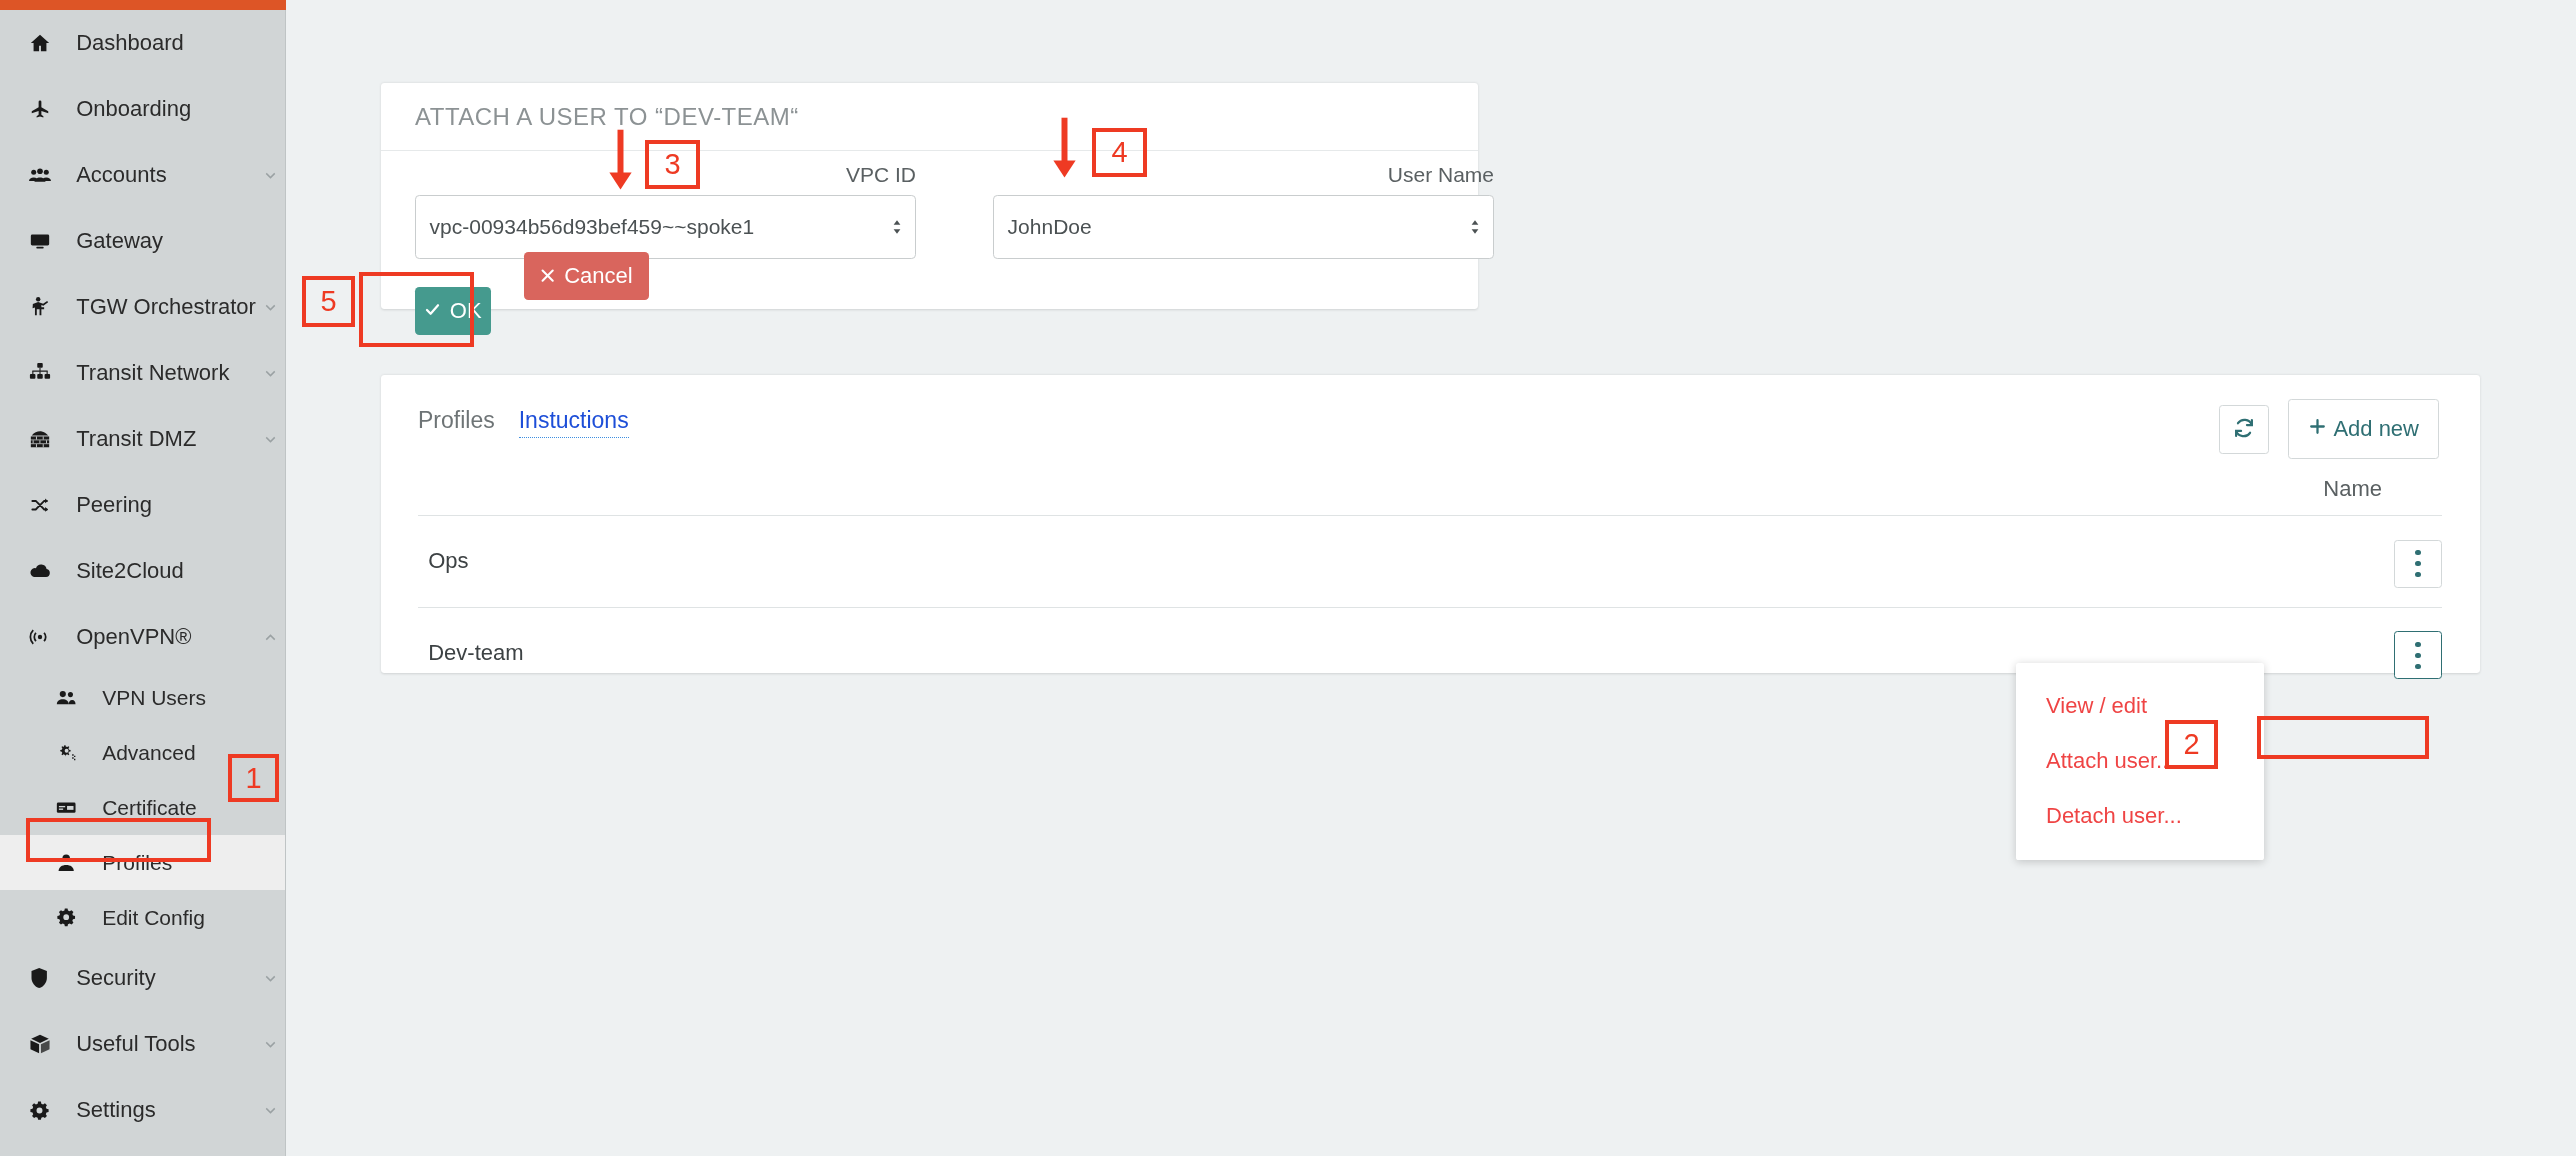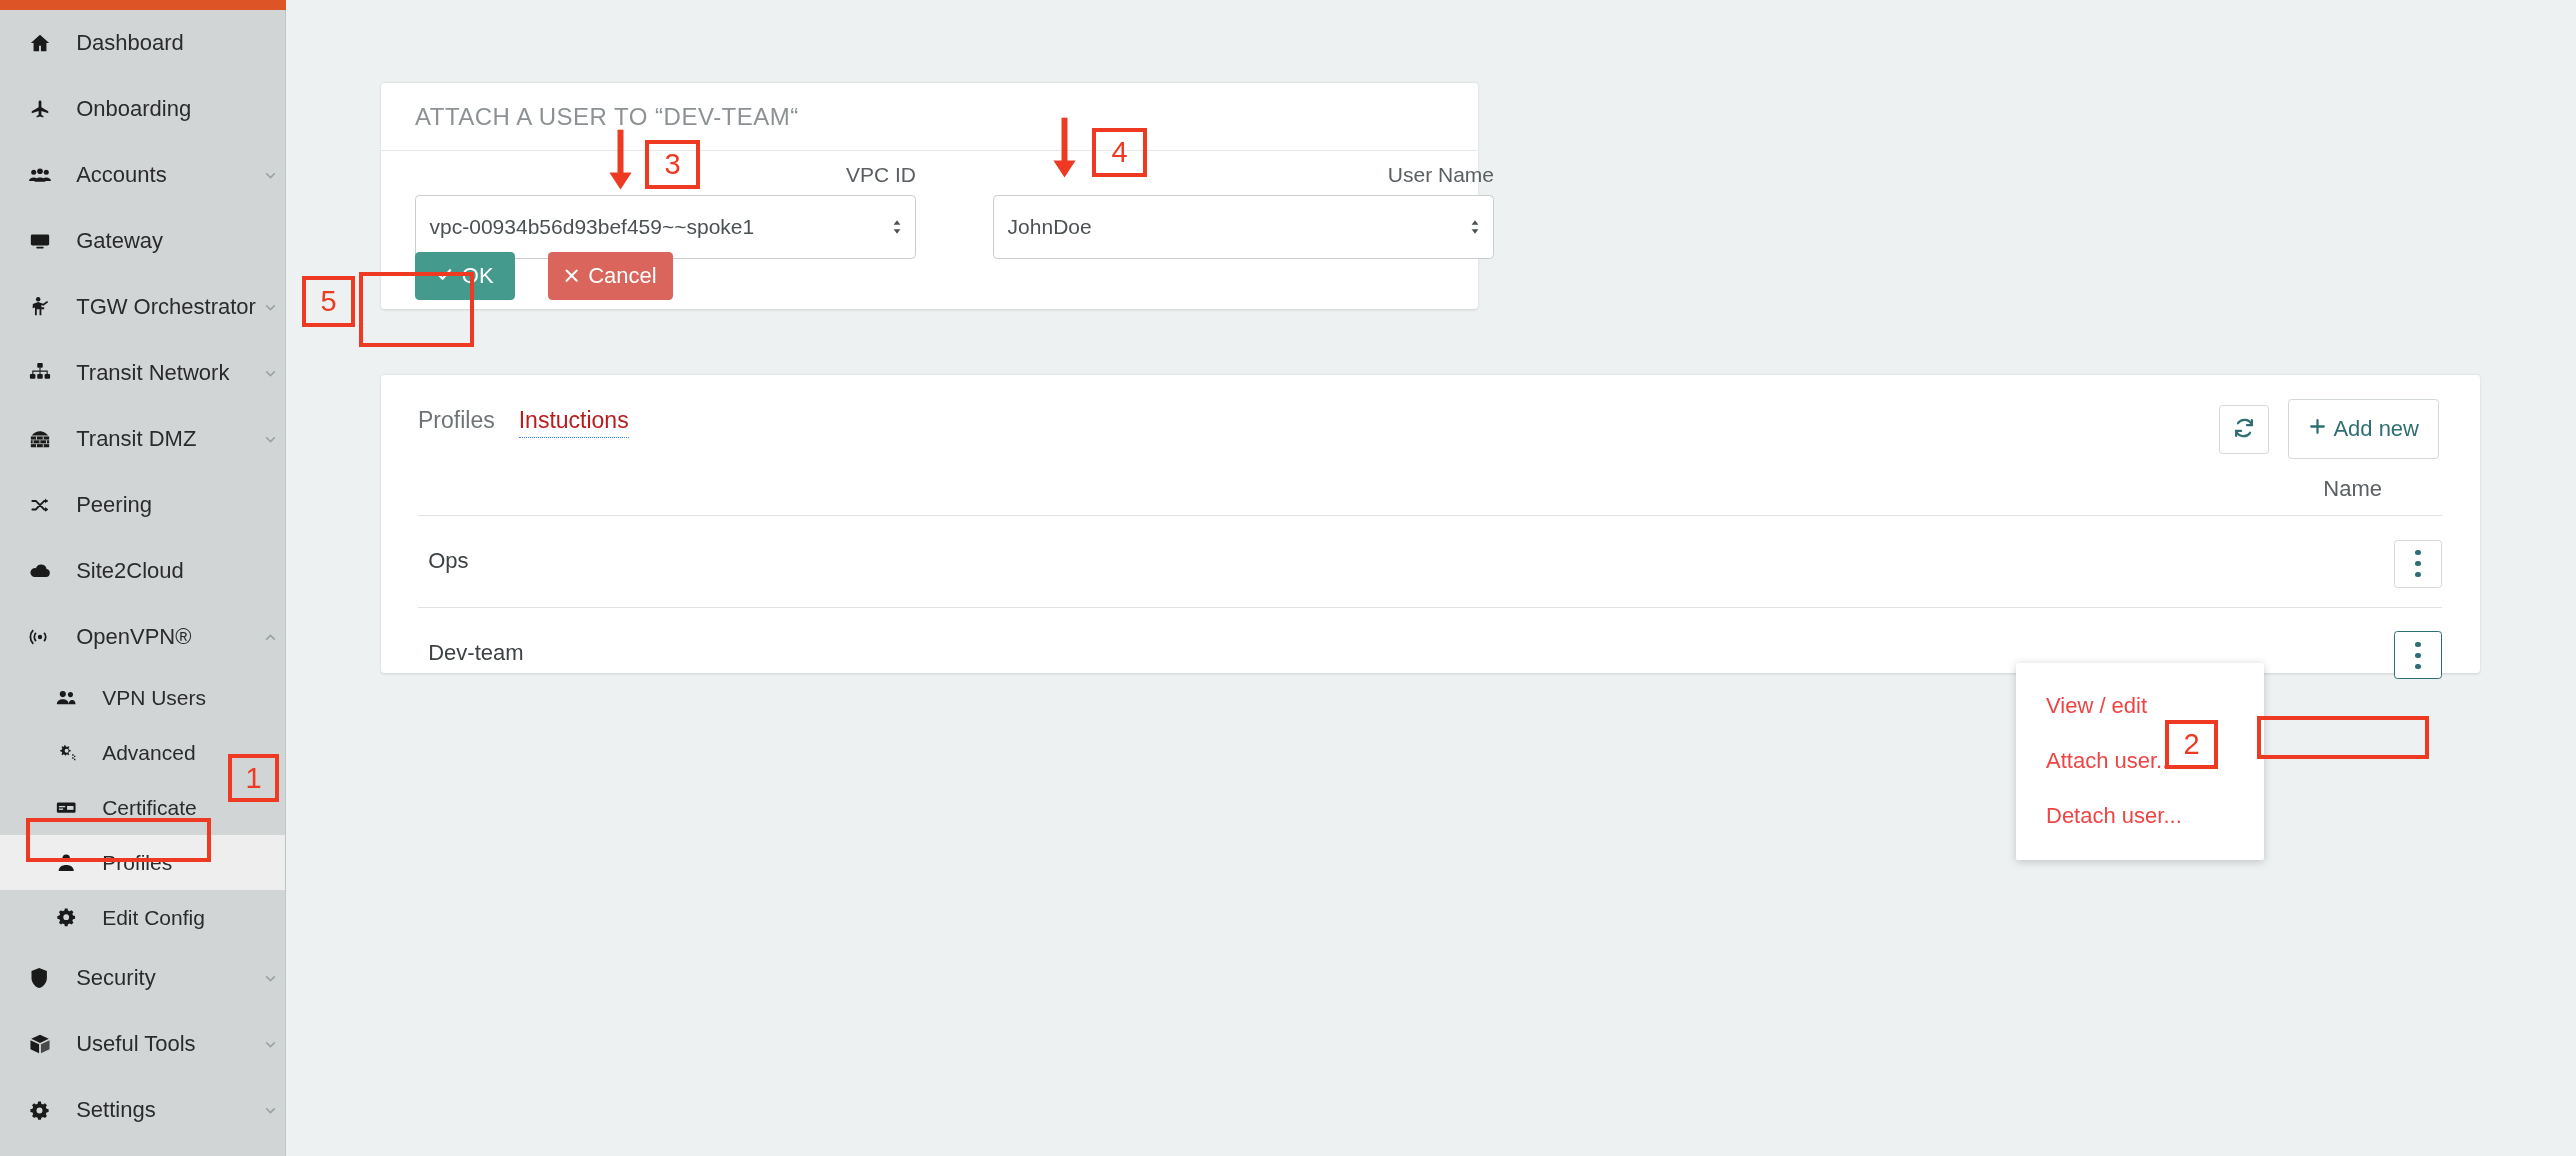--- a/index.html
+++ b/index.html
@@ -112,35 +112,35 @@
   .btn-row { position: absolute; left: 34px; top: 169px; display: flex; }
   .btn {
     height: 48px;
     border: none; border-radius: 4.3px;
     font-size: 22px; color: #fff;
     display: flex; align-items: center; justify-content: center;
     gap: 8.5px;
     cursor: pointer;
     font-family: "Liberation Sans", sans-serif;
   }
-  #btn-ok { background: #459a8e; width: 100px; }
+  #btn-ok { background: #459a8e; width: 76px; margin-top: 35px; }
   #btn-cancel { background: #d9655d; width: 125px; margin-left: 33px; }
 
   
   #profiles-card {
     position: absolute; left: 94px; top: 375px;
     width: 2099px; height: 298px;
   }
   .tabs {
     position: absolute; left: 37px; top: 32px;
     display: flex; align-items: baseline; gap: 24px;
   }
   .tab { font-size: 23px; color: #6e7476; cursor: pointer; }
   .tab.link {
-    color: #b91c1c;
+    color: #1d4ed8;
     border-bottom: 1.7px dotted #3e8ee0;
     padding-bottom: 3.4px;
   }
   .card-actions {
     position: absolute; right: 41px; top: 24px;
     display: flex; align-items: center; gap: 19px;
   }
   .icon-btn {
     width: 50px; height: 49px;
     border: 0.9px solid #d3d8d9; border-radius: 3.4px;

